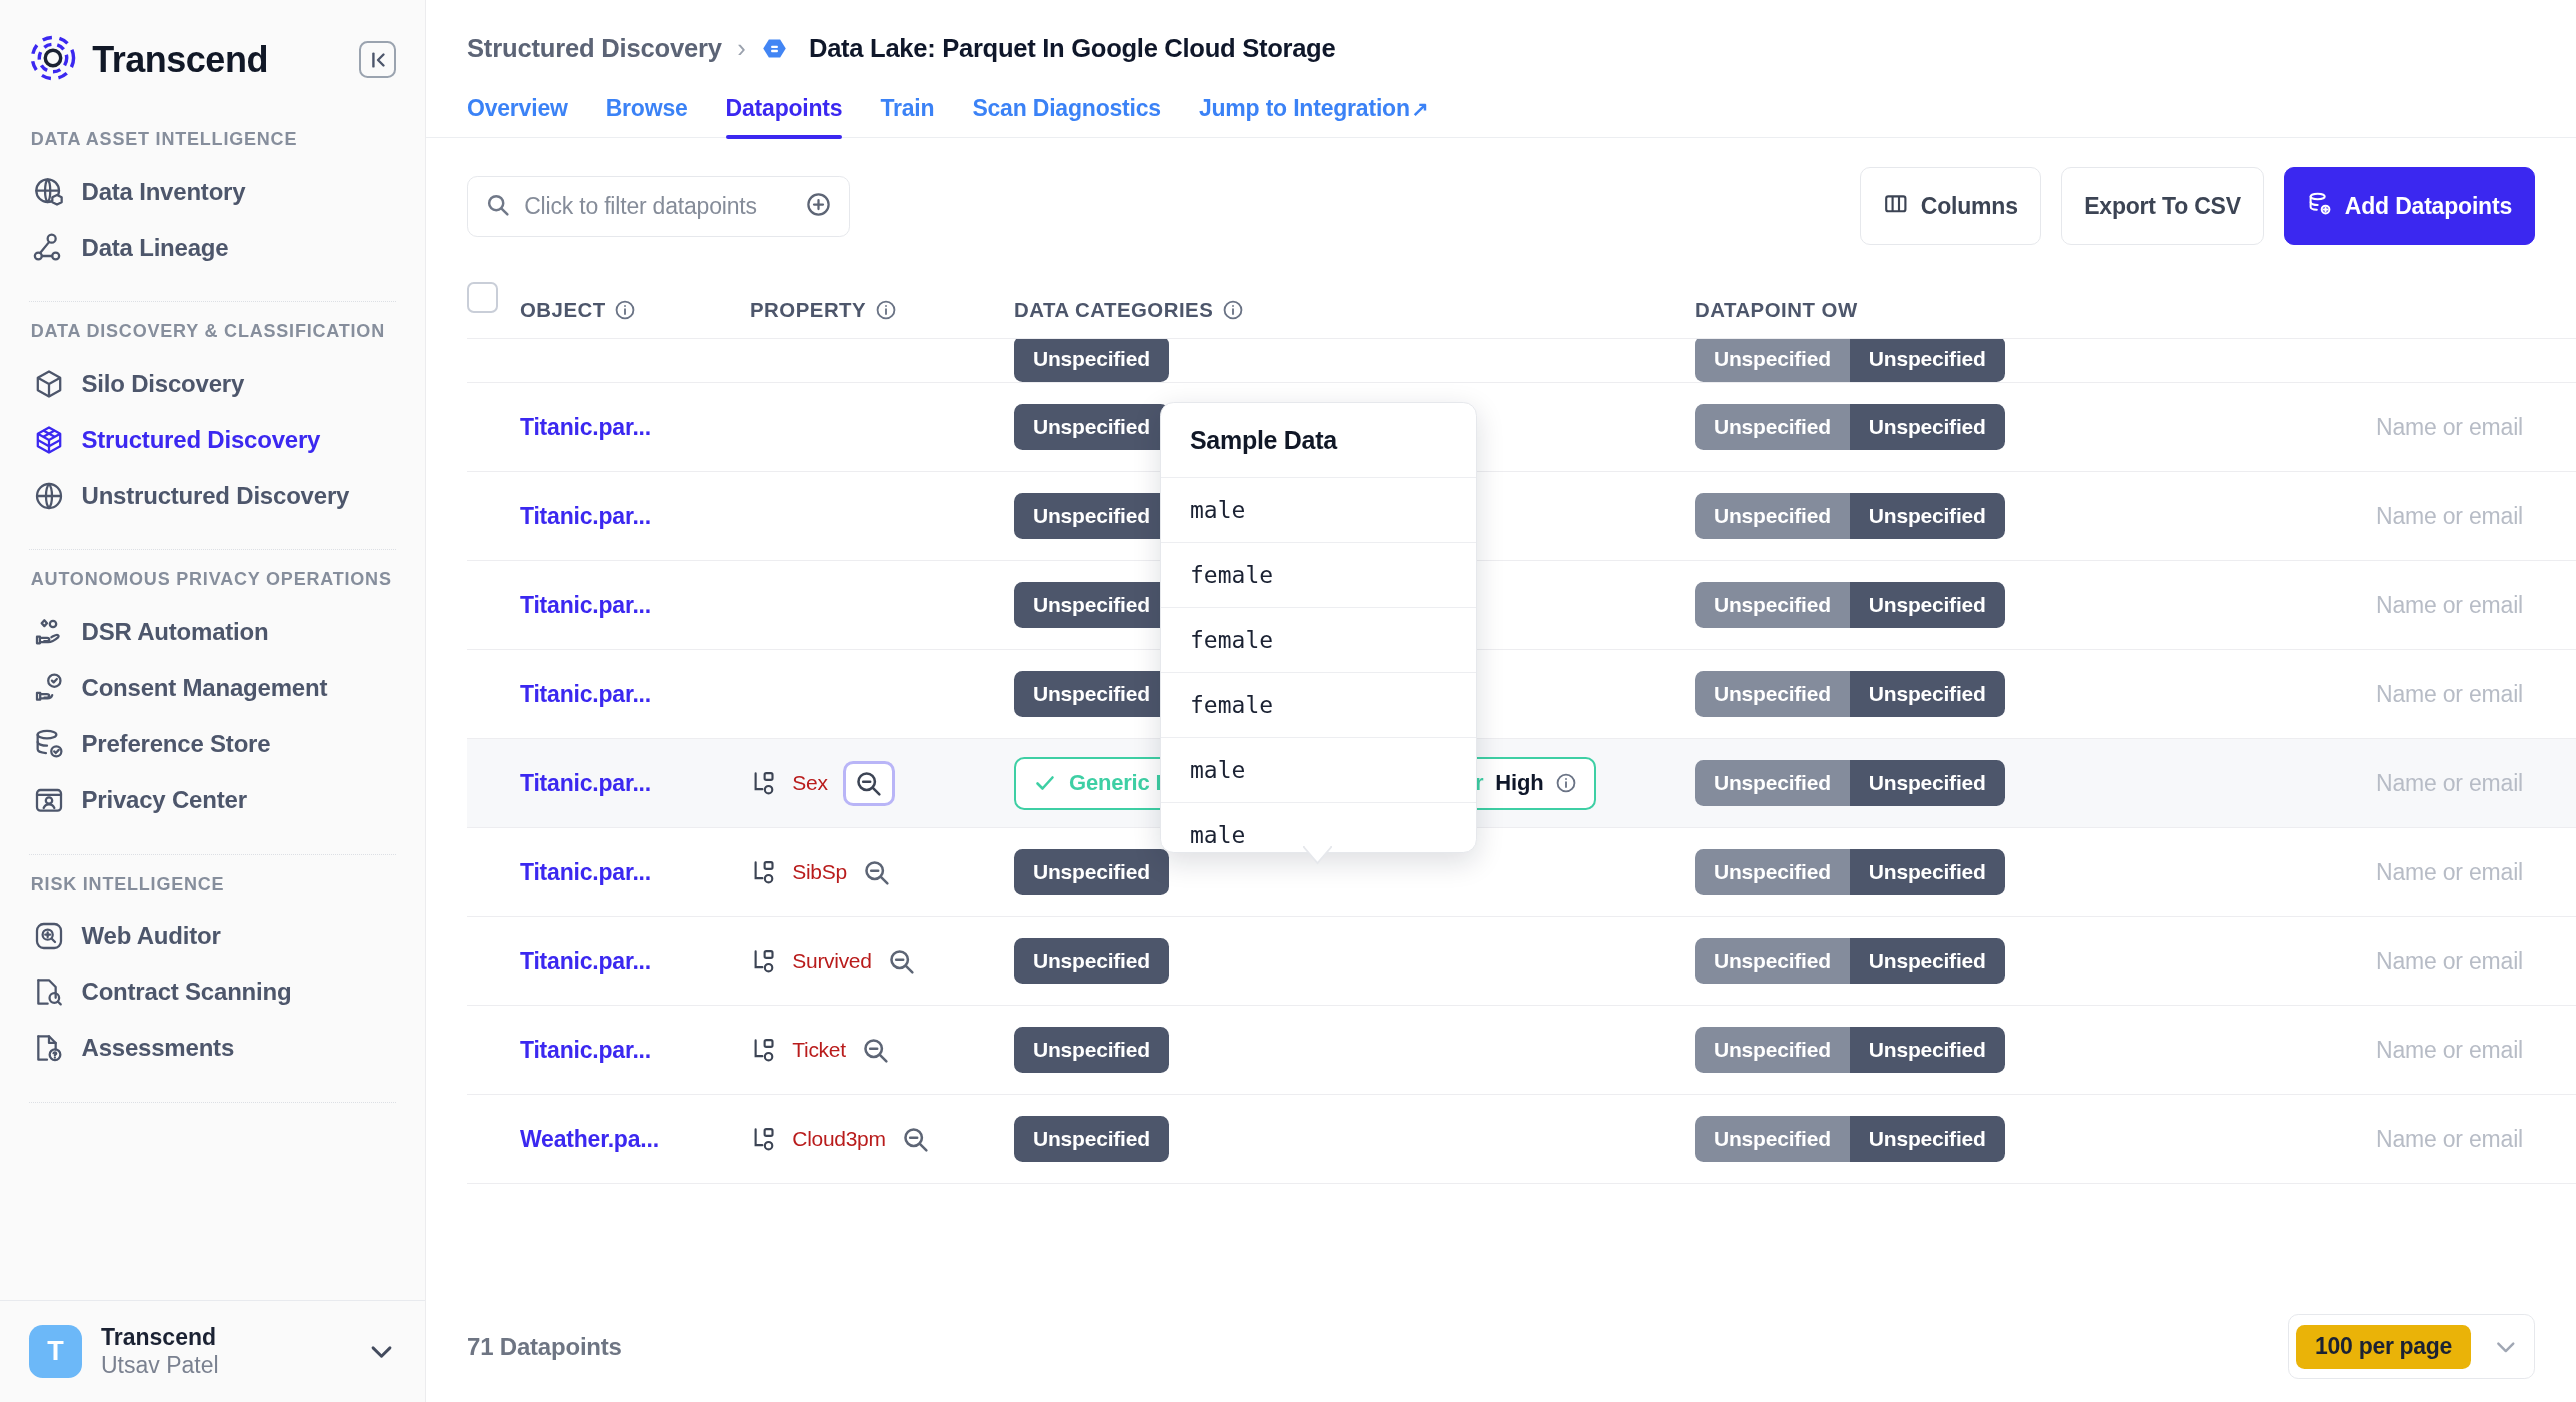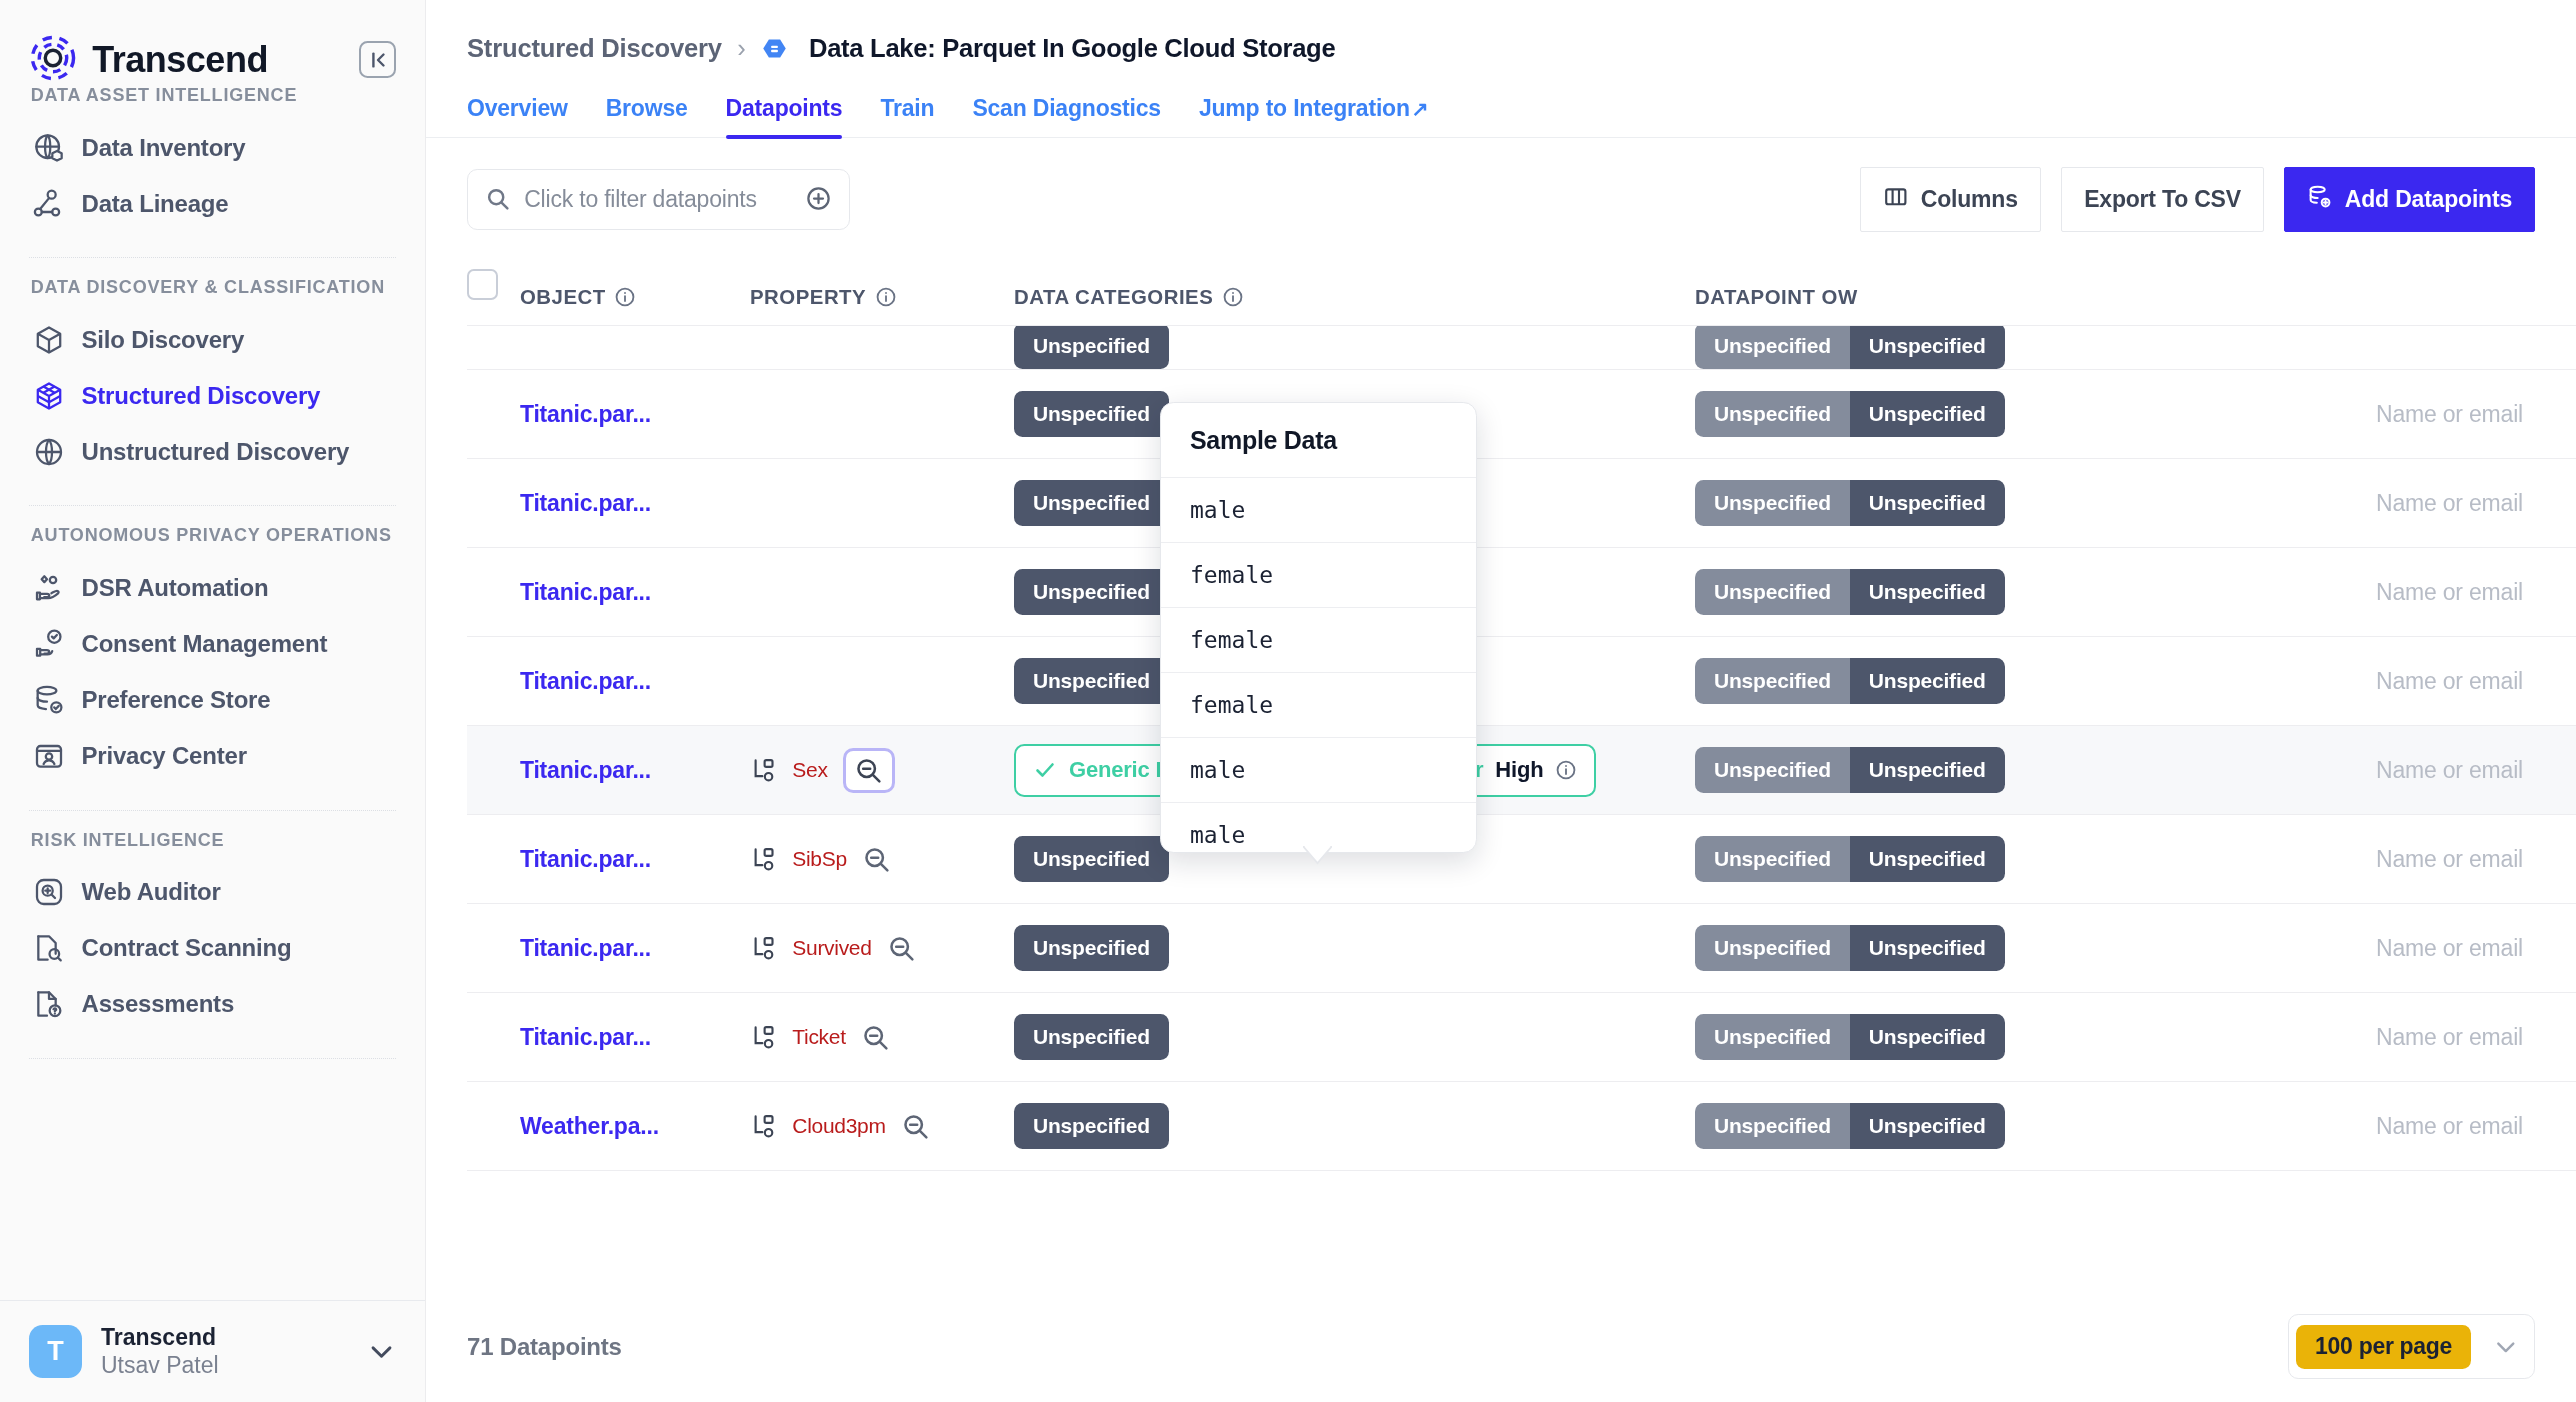--- a/index.html
+++ b/index.html
@@ -21,21 +21,21 @@
     position: relative;
   }
   .sb-top { padding: 34px 29px 0 29px; }
   .brand-row { display: flex; align-items: center; justify-content: space-between; }
   .brand { display: flex; align-items: center; gap: 15.3px; }
   .brand-name { font-size: 36px; font-weight: 700; color: #111827; letter-spacing: -0.5px; }
   .collapse-btn {
     width: 37px; height: 37px; border: 2.6px solid #9aa3af; border-radius: 8.5px;
     display: flex; align-items: center; justify-content: center; cursor: pointer;
   }
-  .sb-scroll { flex: 1; overflow: hidden; padding: 0 24px; }
+  .sb-scroll { flex: 1; overflow: hidden; padding: 0 24px; margin-top: 44px; }
   .sb-group { padding-bottom: 12px; }
   .sb-divider { height: 0; border-top: 1.7px dotted #dcdfe4; margin: 13.6px 5.1px 19px 5.1px; }
   .sb-label {
     font-size: 18px; font-weight: 700; color: #868e9c; letter-spacing: 0.8px;
     padding: 0 6.8px 13.6px 6.8px;
   }
   .sb-item {
     display: flex; align-items: center; gap: 17px;
     padding: 12px 8.5px; border-radius: 8.5px; cursor: pointer;
   }
@@ -89,21 +89,21 @@
     padding: 29px 41px 0 41px;
   }
   .search-box {
     width: 383px; height: 61px; border: 1.7px solid #e6e8ec; border-radius: 10.2px;
     display: flex; align-items: center; gap: 13.6px; padding: 0 17px; background:#fff;
     cursor: text;
   }
   .search-box .ph { flex: 1; font-size: 23px; color: #858c99; letter-spacing:-0.2px;}
   .tb-right { display: flex; align-items: center; gap: 20.4px; }
   .btn {
-    height: 65px; border-radius: 2px; display: flex; align-items: center;
+    height: 78px; border-radius: 10px; display: flex; align-items: center;
     gap: 12px; padding: 0 22px; font-size: 23px; font-weight: 700;
     cursor: pointer; white-space: nowrap; letter-spacing:-0.2px;
   }
   .btn-ghost { border: 1.7px solid #e6e8ec; background: #fff; color: #3c4454; }
   .btn-primary { background: #3b28f0; color: #fff; border: 1.7px solid #3b28f0; }
 
   
   .table-wrap { margin-top: 37px; padding: 0 0 0 41px; position: relative; }
   .thead { display: flex; height: 56px; padding-right: 41px; }
   .th {

